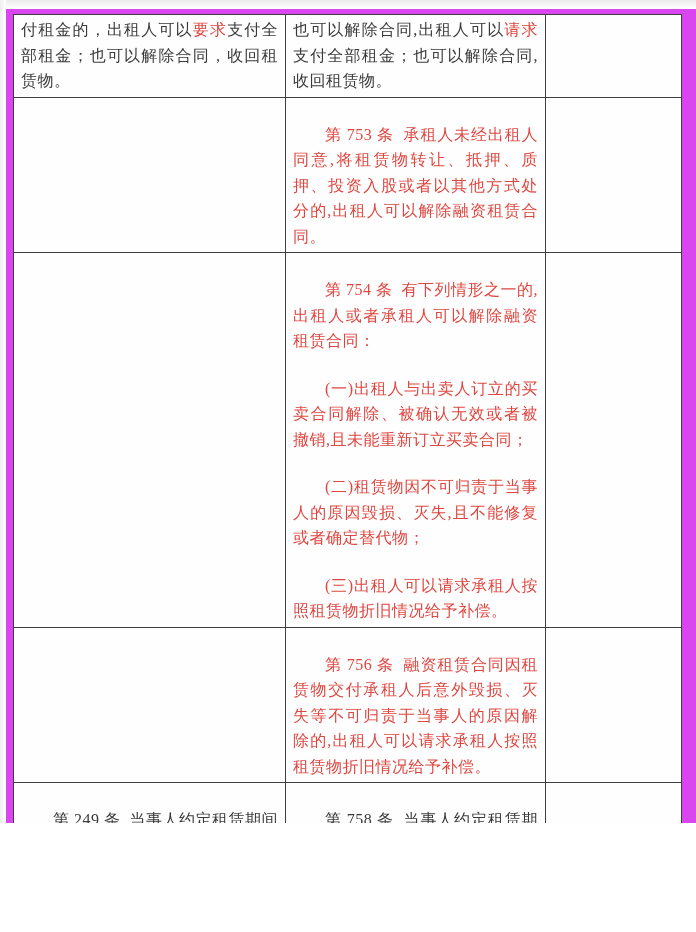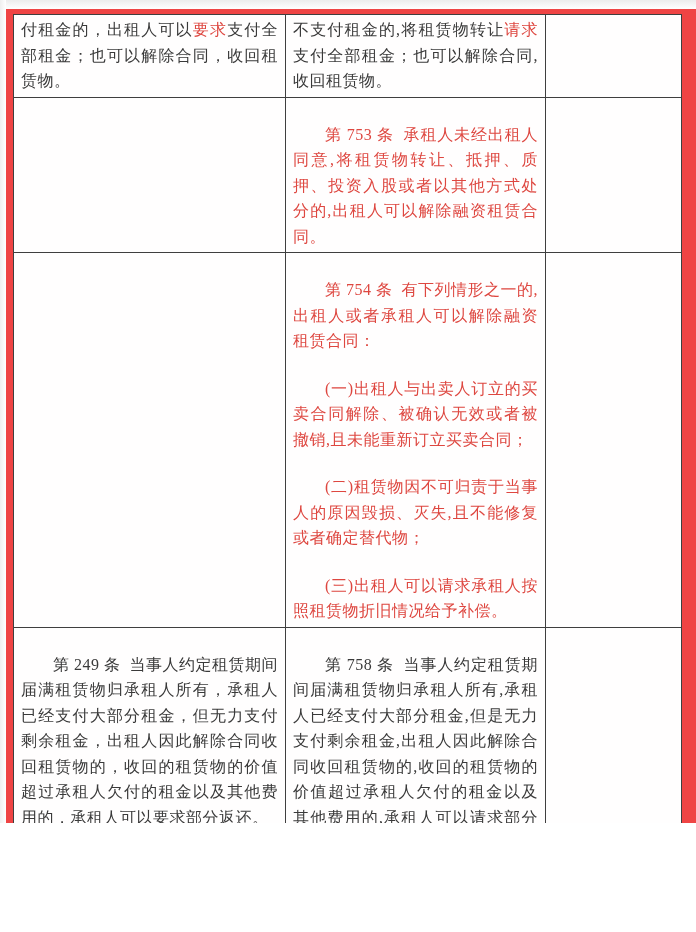--- a/index.html
+++ b/index.html
@@ -4,21 +4,21 @@
 <style>
   html, body {
     margin: 0;
     padding: 0;
     background: #ffffff;
   }
   .page {
     position: relative;
     width: 696px;
     height: 823px;
-    background: #ef4444;
+    background: #d946ef;
     overflow: hidden;
     font-family: "Liberation Serif", "DejaVu Serif", serif;
   }
   
   .page::before {
     content: "";
     position: absolute;
     left: 0; top: 0; right: 0; height: 9px;
     background: linear-gradient(#ececec, #ffffff);
     pointer-events: none;
@@ -68,41 +68,48 @@
       <col class="col-old">
       <col class="col-new">
       <col class="col-notes">
     </colgroup>
     <tbody>
         <tr style="height: 48px;">
           <td>
             <p class="para"><span class="seg-black">付租金的，出租人可以</span><span class="seg-red">要求</span><span class="seg-black">支付全部租金；也可以解除合同，收回租赁物。</span></p>
           </td>
           <td>
-            <p class="para"><span class="seg-black">不支付租金的,将租赁物转让</span><span class="seg-red">请求</span><span class="seg-black">支付全部租金；也可以解除合同,收回租赁物。</span></p>
+            <p class="para"><span class="seg-black">也可以解除合同,出租人可以</span><span class="seg-red">请求</span><span class="seg-black">支付全部租金；也可以解除合同,收回租赁物。</span></p>
           </td>
           <td></td>
         </tr>
         <tr style="height: 106px;">
           <td></td>
           <td>
             <p class="para indent"><span class="seg-red">第 753 条&nbsp; 承租人未经出租人同意,将租赁物转让、抵押、质押、投资入股或者以其他方式处分的,出租人可以解除融资租赁合同。</span></p>
           </td>
           <td></td>
         </tr>
         <tr style="height: 269px;">
           <td></td>
           <td>
             <p class="para indent"><span class="seg-red">第 754 条&nbsp; 有下列情形之一的,出租人或者承租人可以解除融资租赁合同：</span></p>
             <p class="para indent"><span class="seg-red">(一)出租人与出卖人订立的买卖合同解除、被确认无效或者被撤销,且未能重新订立买卖合同；</span></p>
             <p class="para indent"><span class="seg-red">(二)租赁物因不可归责于当事人的原因毁损、灭失,且不能修复或者确定替代物；</span></p>
             <p class="para indent"><span class="seg-red">(三)出租人可以请求承租人按照租赁物折旧情况给予补偿。</span></p>
           </td>
           <td></td>
         </tr>
+        <tr style="height: 105px;">
+          <td></td>
+          <td>
+            <p class="para indent"><span class="seg-red">第 756 条&nbsp; 融资租赁合同因租赁物交付承租人后意外毁损、灭失等不可归责于当事人的原因解除的,出租人可以请求承租人按照租赁物折旧情况给予补偿。</span></p>
+          </td>
+          <td></td>
+        </tr>
         <tr style="height: 187px;">
           <td>
             <p class="para indent"><span class="seg-black">第 249 条&nbsp; 当事人约定租赁期间届满租赁物归承租人所有，承租人已经支付大部分租金，但无力支付剩余租金，出租人因此解除合同收回租赁物的，收回的租赁物的价值超过承租人欠付的租金以及其他费用的，承租人可以要求部分返还。</span></p>
           </td>
           <td>
             <p class="para indent"><span class="seg-black">第 758 条&nbsp; 当事人约定租赁期间届满租赁物归承租人所有,承租人已经支付大部分租金,但是无力支付剩余租金,出租人因此解除合同收回租赁物的,收回的租赁物的价值超过承租人欠付的租金以及其他费用的,承租人可以请求部分返还。</span></p>
           </td>
           <td></td>
         </tr>
       </tbody>

